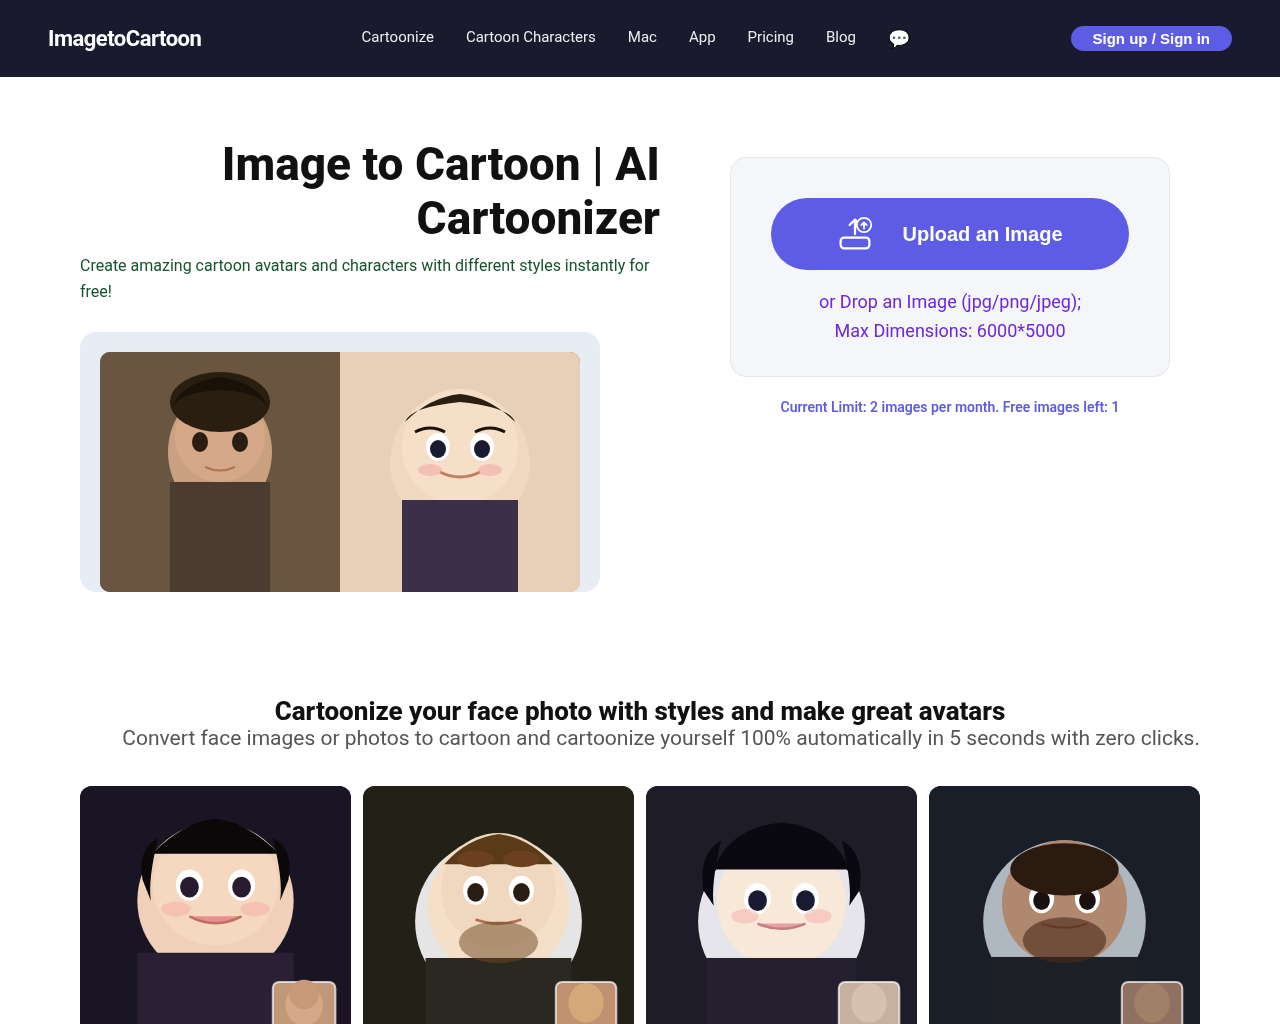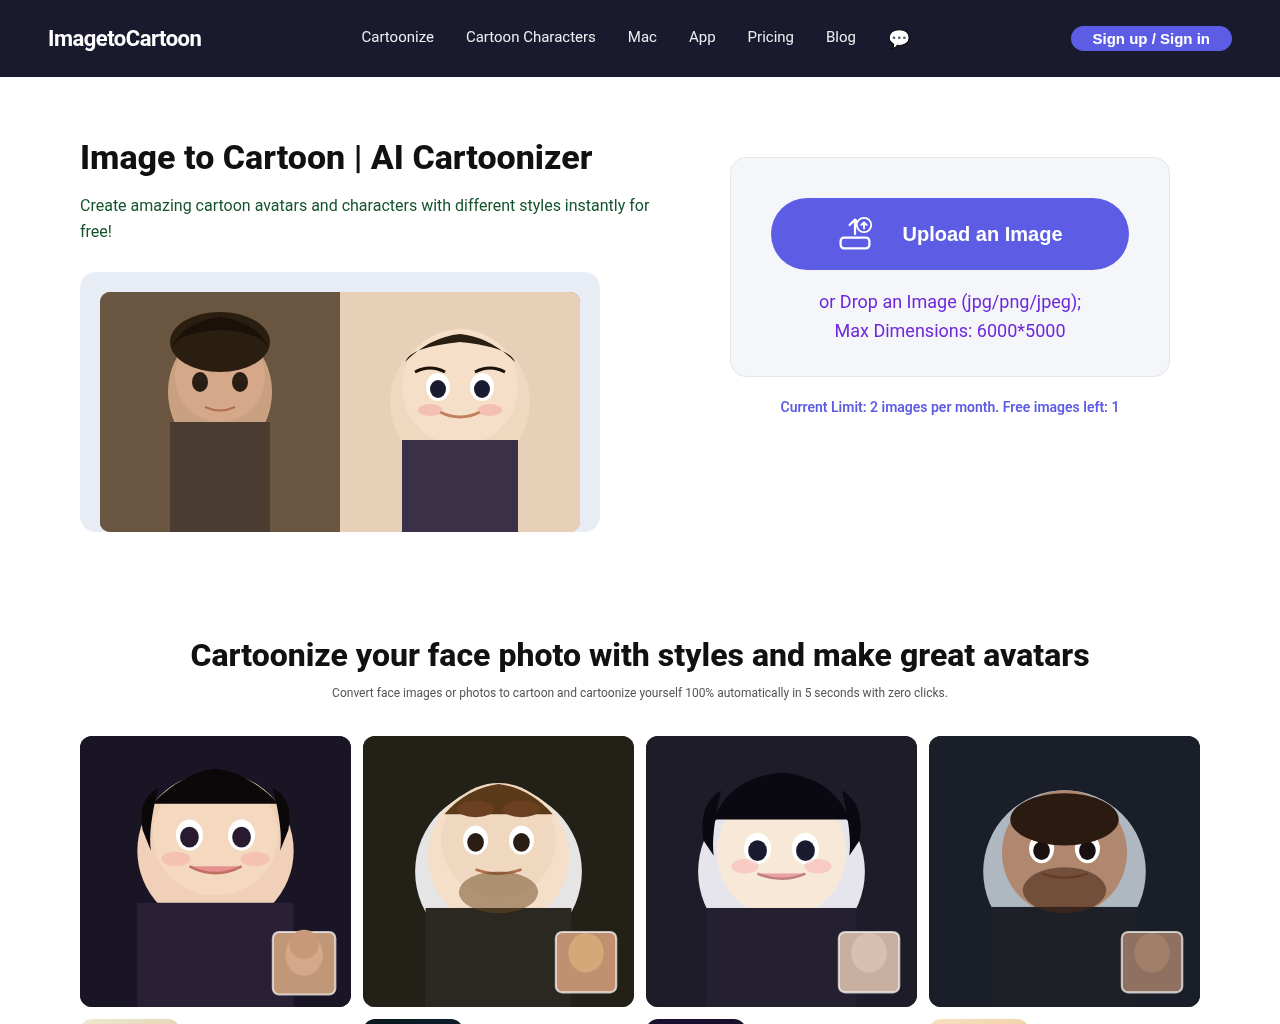--- a/index.html
+++ b/index.html
@@ -18,21 +18,21 @@
     .nav-links a.active { font-weight: 400; }
     .nav-icon { color: #fff; font-size: 18px; cursor: pointer; }
     .btn-signup {
       background: #5c5ce4; color: #fff; border: none; border-radius: 30px;
       padding: 4px 22px; font-size: 15px; font-weight: 600; cursor: pointer;
     }
 
     
     .hero { display: flex; align-items: flex-start; padding: 60px 80px 40px 80px; gap: 40px; max-width: 1280px; margin: 0 auto; }
     .hero-left { flex: 0 0 580px; }
-    .hero-title { font-size: 34px; font-weight: 800; margin-bottom: 16px; color: #111; }
+    .hero-title { font-size: 46px; font-weight: 800; margin-bottom: 8px; color: #111; text-align: right; }
     .hero-desc { font-size: 16px; color: #14532d; line-height: 1.6; margin-bottom: 28px; }
     .hero-images-wrap {
       background: #e8edf5; border-radius: 16px; padding: 20px 20px 0 20px; display: inline-block;
     }
     .hero-images {
       display: flex; gap: 0; border-radius: 10px; overflow: hidden;
     }
     .hero-img {
       width: 240px; height: 240px; object-fit: cover; background: #aaa;
       display: flex; align-items: center; justify-content: center;
@@ -59,22 +59,22 @@
       display: flex; align-items: center; gap: 29px; width: 100%; justify-content: center;
       margin-bottom: 18px;
     }
     .upload-icon-svg { width: 36px; height: 36px; }
     .drop-hint { font-size: 18px; color: #6d28d9; text-align: center; line-height: 1.6; }
     .limit-text { font-size: 14px; color: #555; margin-top: 22px; text-align: center; }
     .limit-text span { color: #5c5ce4; font-weight: 600; }
 
     
     .section { padding: 60px 80px 20px 80px; max-width: 1280px; margin: 0 auto; }
-    .section-title { font-size: 32px; font-weight: 800; text-align: center; margin-bottom: 12px; color: #111; }
-    .section-desc { font-size: 12px; color: #555; text-align: center; margin-bottom: 36px; }
+    .section-title { font-size: 26px; font-weight: 800; text-align: center; margin-bottom: 0; color: #111; }
+    .section-desc { font-size: 21px; color: #555; text-align: right; margin-bottom: 36px; }
 
     
     .avatar-grid {
       display: grid; grid-template-columns: repeat(4, 1fr); gap: 12px;
       max-width: 1120px; margin: 0 auto;
     }
     .avatar-card {
       border-radius: 12px; overflow: hidden; position: relative;
       aspect-ratio: 1; background: #222;
     }

